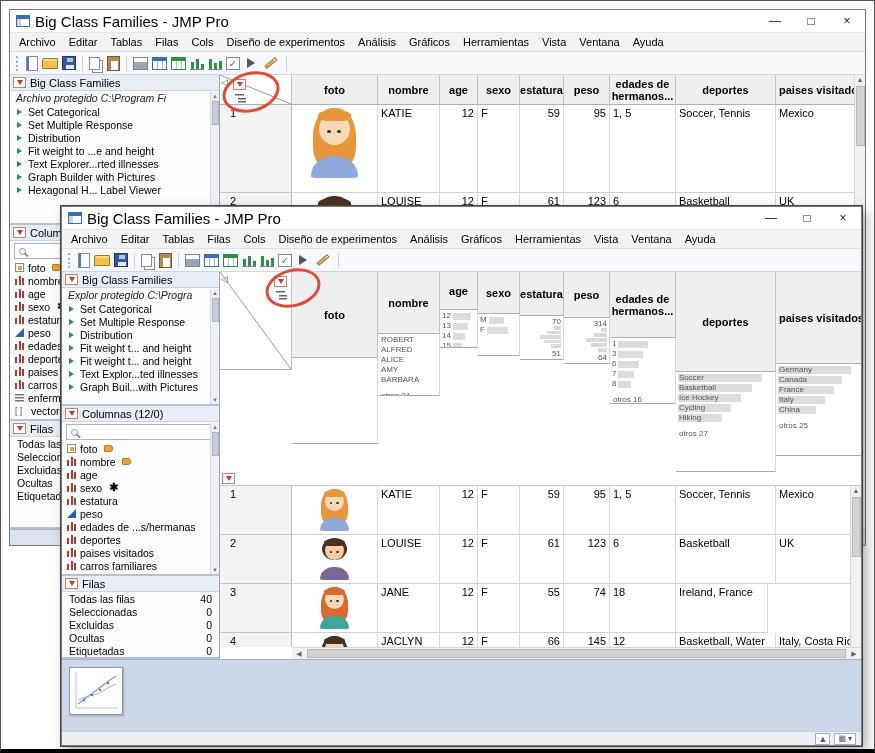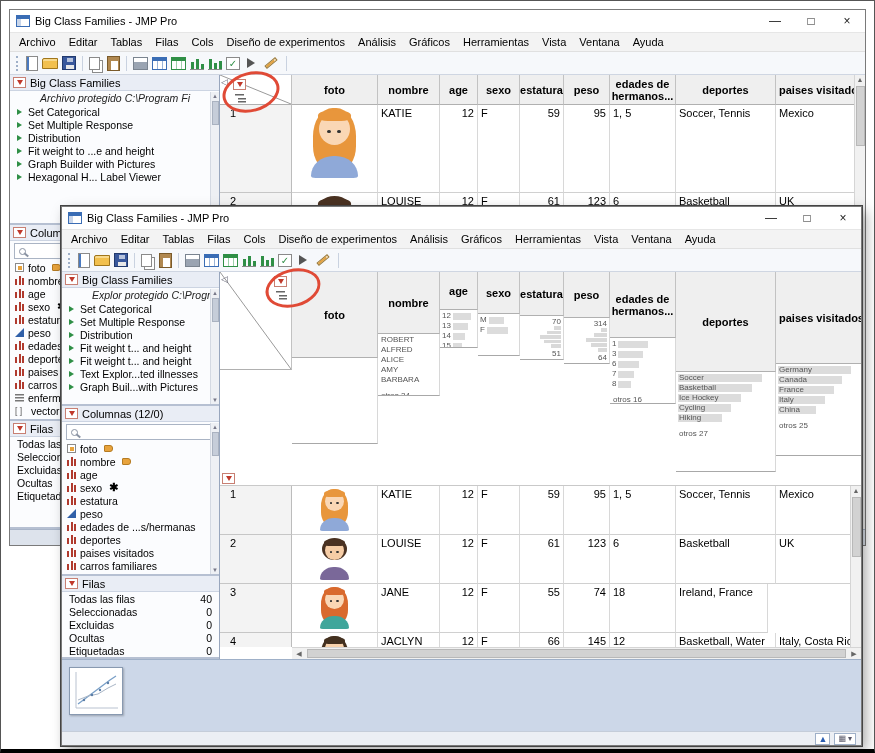--- a/index.html
+++ b/index.html
@@ -7,21 +7,21 @@
   .canvas {position:relative; width:875px; height:753px; border:1px solid #555; border-bottom:4px solid #000; background:#fff; overflow:hidden;}
 
   .window {position:absolute; background:#fff; border:1px solid #7a7a7a; display:flex; flex-direction:column; overflow:hidden;}
   #backwin {left:8px; top:8px; width:857px; height:537px; z-index:1;}
   #frontwin {left:60px; top:205px; width:801px; height:540px; z-index:2; box-shadow:0 0 0 1px #444, 4px 5px 12px rgba(0,0,0,.35);}
 
   .titlebar {flex:0 0 22px; display:flex; align-items:center; padding-left:6px; background:#fff;}
   .appicon {width:14px; height:12px; margin-right:5px; border:1px solid #3a6db5;
     background: linear-gradient(#3a6db5 0 0) 0 0/100% 3px no-repeat,
                 linear-gradient(#c9d6ea 0 0) 0 3px/4px 100% no-repeat, #fff;}
-  .title {font-size:11px; white-space:nowrap;}
+  .title {font-size:15px; white-space:nowrap;}
   .wcwrap {margin-left:auto; display:flex; height:100%;}
   .wc {width:36px; text-align:center; font-size:12px; color:#222; line-height:22px;}
 
   .menubar {flex:0 0 19px; display:flex; align-items:center; gap:13px; padding:0 9px; background:#f3f3f3; border-top:1px solid #e6e6e6;}
   .menu {font-size:11px; white-space:nowrap;}
 
   .toolbar {flex:0 0 24px; display:flex; align-items:center; gap:4px; padding:0 4px; background:#f6f8fb; border-top:1px solid #e0e0e0; border-bottom:1px solid #cfd6e2;}
   .tbgrip {width:4px; height:15px; border-left:2px dotted #9fb0c8; margin:0 2px;}
   .tbsep {width:1px; height:15px; background:#c9d2e0; margin:0 2px;}
   .tbi {display:inline-block;}
@@ -54,21 +54,21 @@
   .i-pencil {width:14px; height:4px; background:linear-gradient(90deg,#e8a33c 0 10px,#f5d7a8 10px 14px); border:1px solid #9a7a3a; transform:rotate(-40deg); margin:0 2px;}
 
   .wbody {flex:1 1 auto; display:flex; overflow:hidden; background:#fff;}
   .sidebar {background:#fbfcfe; border-right:1px solid #98a6bd; display:flex; flex-direction:column; overflow:hidden;}
   #backwin .sidebar {flex:0 0 210px;}
   #frontwin .sidebar {flex:0 0 158px;}
   .panel {position:relative; border-bottom:2px solid #b6c0d2; background:#fbfcfe; overflow:hidden;}
   .phead {height:16px; display:flex; align-items:center; gap:4px; padding:0 3px; background:#e9edf5; border-bottom:1px solid #ccd4e2; font-size:11px; white-space:nowrap;}
   .tri-box {width:13px; height:11px; background:#fff; border:1px solid #c87f72; display:inline-flex; align-items:center; justify-content:center; flex:0 0 13px;}
   .red-tri {width:0; height:0; border-left:3.5px solid transparent; border-right:3.5px solid transparent; border-top:5px solid #c0392b;}
-  .pfile {font-style:italic; font-size:10.5px; padding:1px 4px 1px 6px; white-space:nowrap; overflow:hidden; color:#222;margin-left:24px;}
+  .pfile {font-style:italic; font-size:10.5px; padding:1px 4px 1px 6px; white-space:nowrap; overflow:hidden; color:#222;}
   .sitem {display:flex; align-items:center; gap:5px; height:13px; padding-left:7px; font-size:10.5px; white-space:nowrap; overflow:hidden;}
   .gtri {width:0; height:0; border-top:3.5px solid transparent; border-bottom:3.5px solid transparent; border-left:5.5px solid #2f8f46; flex:0 0 6px;}
   .searchrow {display:flex; align-items:center; margin:2px 4px; height:16px; background:#fff; border:1px solid #aab4c4; padding:0 4px; gap:4px;}
   .mag {position:relative; width:7px; height:7px; border:1.5px solid #8a93a3; border-radius:50%; flex:0 0 7px;}
   .mag::after {content:""; position:absolute; width:5px; height:1.5px; background:#8a93a3; right:-4px; bottom:-2px; transform:rotate(40deg);}
   .citem {display:flex; align-items:center; gap:4px; height:13px; padding-left:5px; font-size:10.5px; white-space:nowrap; overflow:hidden;}
   .lead-pic {width:9px; height:9px; border:1px solid #8a8a8a; background:linear-gradient(#e8a33c 0 0) 2px 2px/4px 4px no-repeat #fff; flex:0 0 9px;}
   .lead-bars {width:9px; height:9px; flex:0 0 9px;
     background: linear-gradient(#b03a2e 0 0) 0 3px/2px 6px,
                 linear-gradient(#b03a2e 0 0) 3.5px 0/2px 9px,
@@ -215,20 +215,24 @@
           <div class="sitem">
               <span class="gtri"></span>
               <span>Distribution</span>
             </div>
           <div class="sitem">
               <span class="gtri"></span>
               <span>Fit weight to ...e and height</span>
             </div>
           <div class="sitem">
               <span class="gtri"></span>
+              <span>Text Explorer...rted illnesses</span>
+            </div>
+          <div class="sitem">
+              <span class="gtri"></span>
               <span>Graph Builder with Pictures</span>
             </div>
           <div class="sitem">
               <span class="gtri"></span>
               <span>Hexagonal H... Label Viewer</span>
             </div>
           <div class="pscroll">
               <span>▲</span>
               <span class="thumbv"></span>
             </div>

